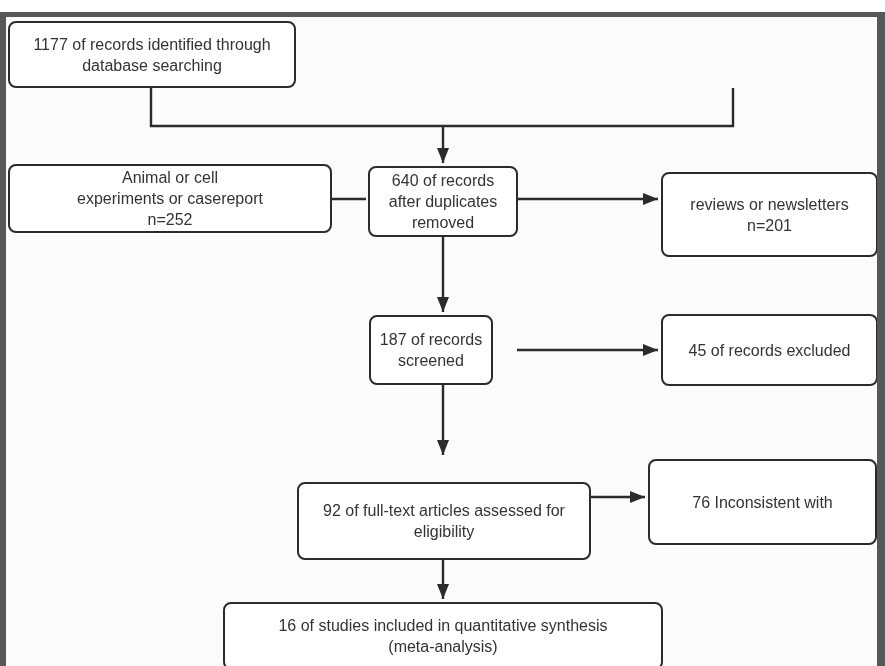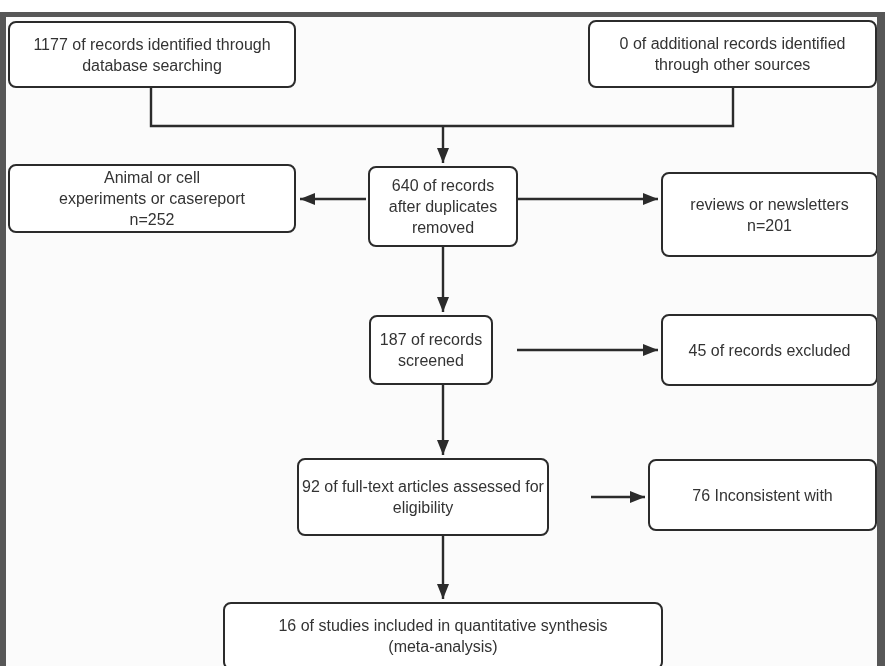--- a/index.html
+++ b/index.html
@@ -101,57 +101,53 @@
     <g>
       <line x1="443" y1="524" x2="443" y2="587" marker-end="url(#arrow)"></line>
     </g>
   </svg>
 
   <div class="box" style="left:8px;top:9px;width:288px;height:67px">
     <span>1177 of records identified through</span>
     <span>database searching</span>
   </div>
 
-  <div class="box" style="left:588px;top:8px;width:289px;height:68px">
-    <span>0 of additional records identified</span>
-    <span>through other sources</span>
-  </div>
 
-  <div class="box" style="left:8px;top:152px;width:288px;height:69px">
+  <div class="box" style="left:8px;top:152px;width:324px;height:69px">
     <span>Animal or cell</span>
     <span>experiments or casereport</span>
     <span>n=252</span>
   </div>
 
-  <div class="box" style="left:368px;top:154px;width:150px;height:81px">
+  <div class="box" style="left:368px;top:154px;width:150px;height:71px">
     <span>640 of records</span>
     <span>after duplicates</span>
     <span>removed</span>
   </div>
 
   <div class="box" style="left:661px;top:160px;width:217px;height:85px">
     <span>reviews or newsletters</span>
     <span>n=201</span>
   </div>
 
   <div class="box" style="left:369px;top:303px;width:124px;height:70px">
     <span>187 of records</span>
     <span>screened</span>
   </div>
 
   <div class="box" style="left:661px;top:302px;width:217px;height:72px">
     <span>45 of records excluded</span>
   </div>
 
-  <div class="box" style="left:297px;top:446px;width:252px;height:78px">
+  <div class="box" style="left:297px;top:470px;width:294px;height:78px">
     <span>92 of full-text articles assessed for</span>
     <span>eligibility</span>
   </div>
 
-  <div class="box" style="left:648px;top:447px;width:229px;height:72px">
+  <div class="box" style="left:648px;top:447px;width:229px;height:86px">
     <span>76 Inconsistent with</span>
   </div>
 
   <div class="box" style="left:223px;top:590px;width:440px;height:68px">
     <span>16 of studies included in quantitative synthesis</span>
     <span>(meta-analysis)</span>
   </div>
 
   <div class="page-border"></div>
 </div>

